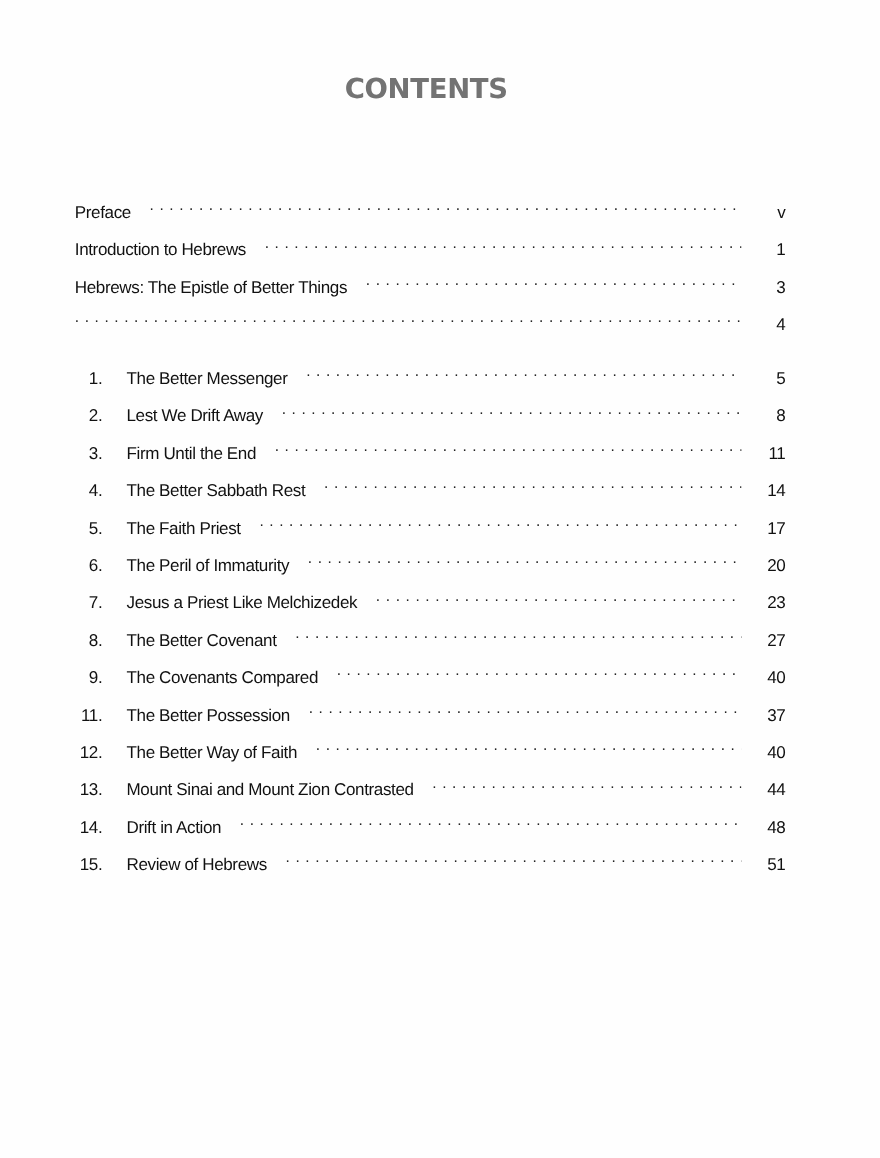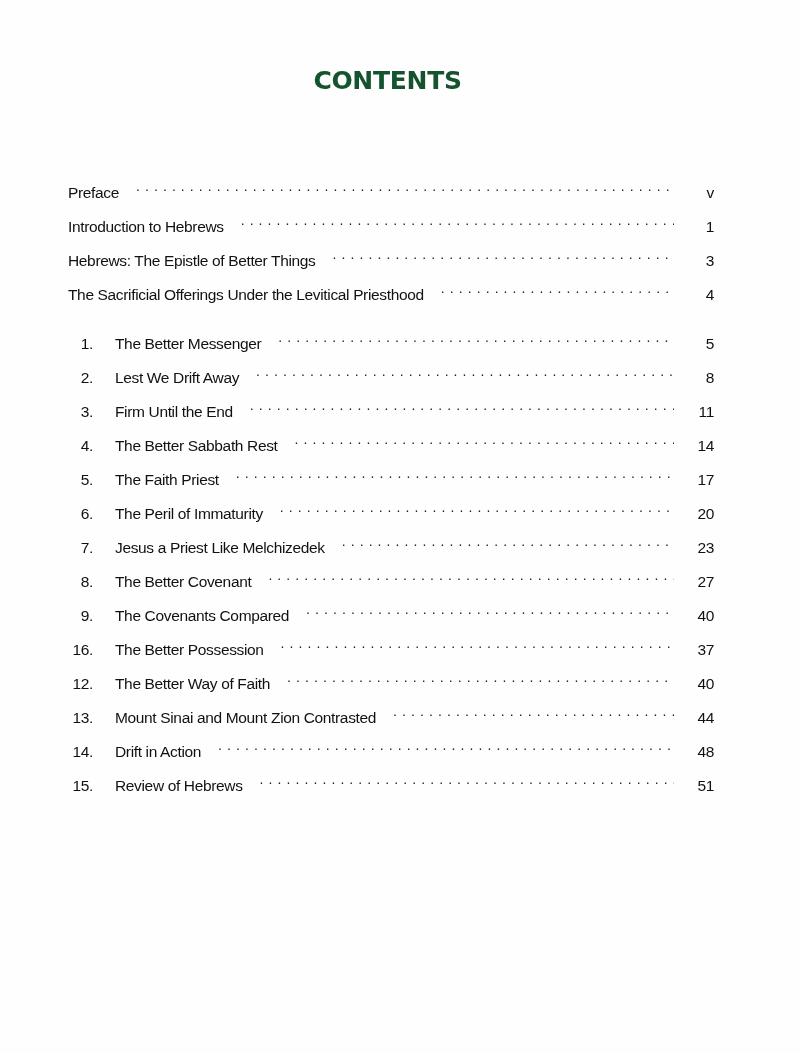--- a/index.html
+++ b/index.html
@@ -24,21 +24,21 @@
     .title {
       position: absolute;
       top: 66px;
       left: 0;
       width: 775px;
       text-align: center;
       font-family: "DejaVu Sans", sans-serif;
       font-weight: bold;
       font-size: 25px;
       letter-spacing: -0.3px;
-      color: #14532d;
+      color: #737373;
     }
     .toc {
       position: absolute;
       left: 68px;
       width: 646px;
       top: 174px;
     }
     .row {
       position: relative;
       display: flex;
@@ -107,21 +107,20 @@
       <span class="label">Introduction to Hebrews</span>
       <span class="leader"></span>
       <span class="page-num">1</span>
     </div>
     <div class="row front">
       <span class="label">Hebrews: The Epistle of Better Things</span>
       <span class="leader"></span>
       <span class="page-num">3</span>
     </div>
     <div class="row front">
-      <span class="label">The Sacrificial Offerings Under the Levitical Priesthood</span>
       <span class="leader"></span>
       <span class="page-num">4</span>
     </div>
 
     <div class="spacer"></div>
 
     <div class="row chapter">
       <span class="num">1.</span>
       <span class="label">The Better Messenger</span>
       <span class="leader"></span>
@@ -169,21 +168,21 @@
       <span class="leader"></span>
       <span class="page-num">27</span>
     </div>
     <div class="row chapter">
       <span class="num">9.</span>
       <span class="label">The Covenants Compared</span>
       <span class="leader"></span>
       <span class="page-num">40</span>
     </div>
     <div class="row chapter">
-      <span class="num">16.</span>
+      <span class="num">11.</span>
       <span class="label">The Better Possession</span>
       <span class="leader"></span>
       <span class="page-num">37</span>
     </div>
     <div class="row chapter">
       <span class="num">12.</span>
       <span class="label">The Better Way of Faith</span>
       <span class="leader"></span>
       <span class="page-num">40</span>
     </div>

